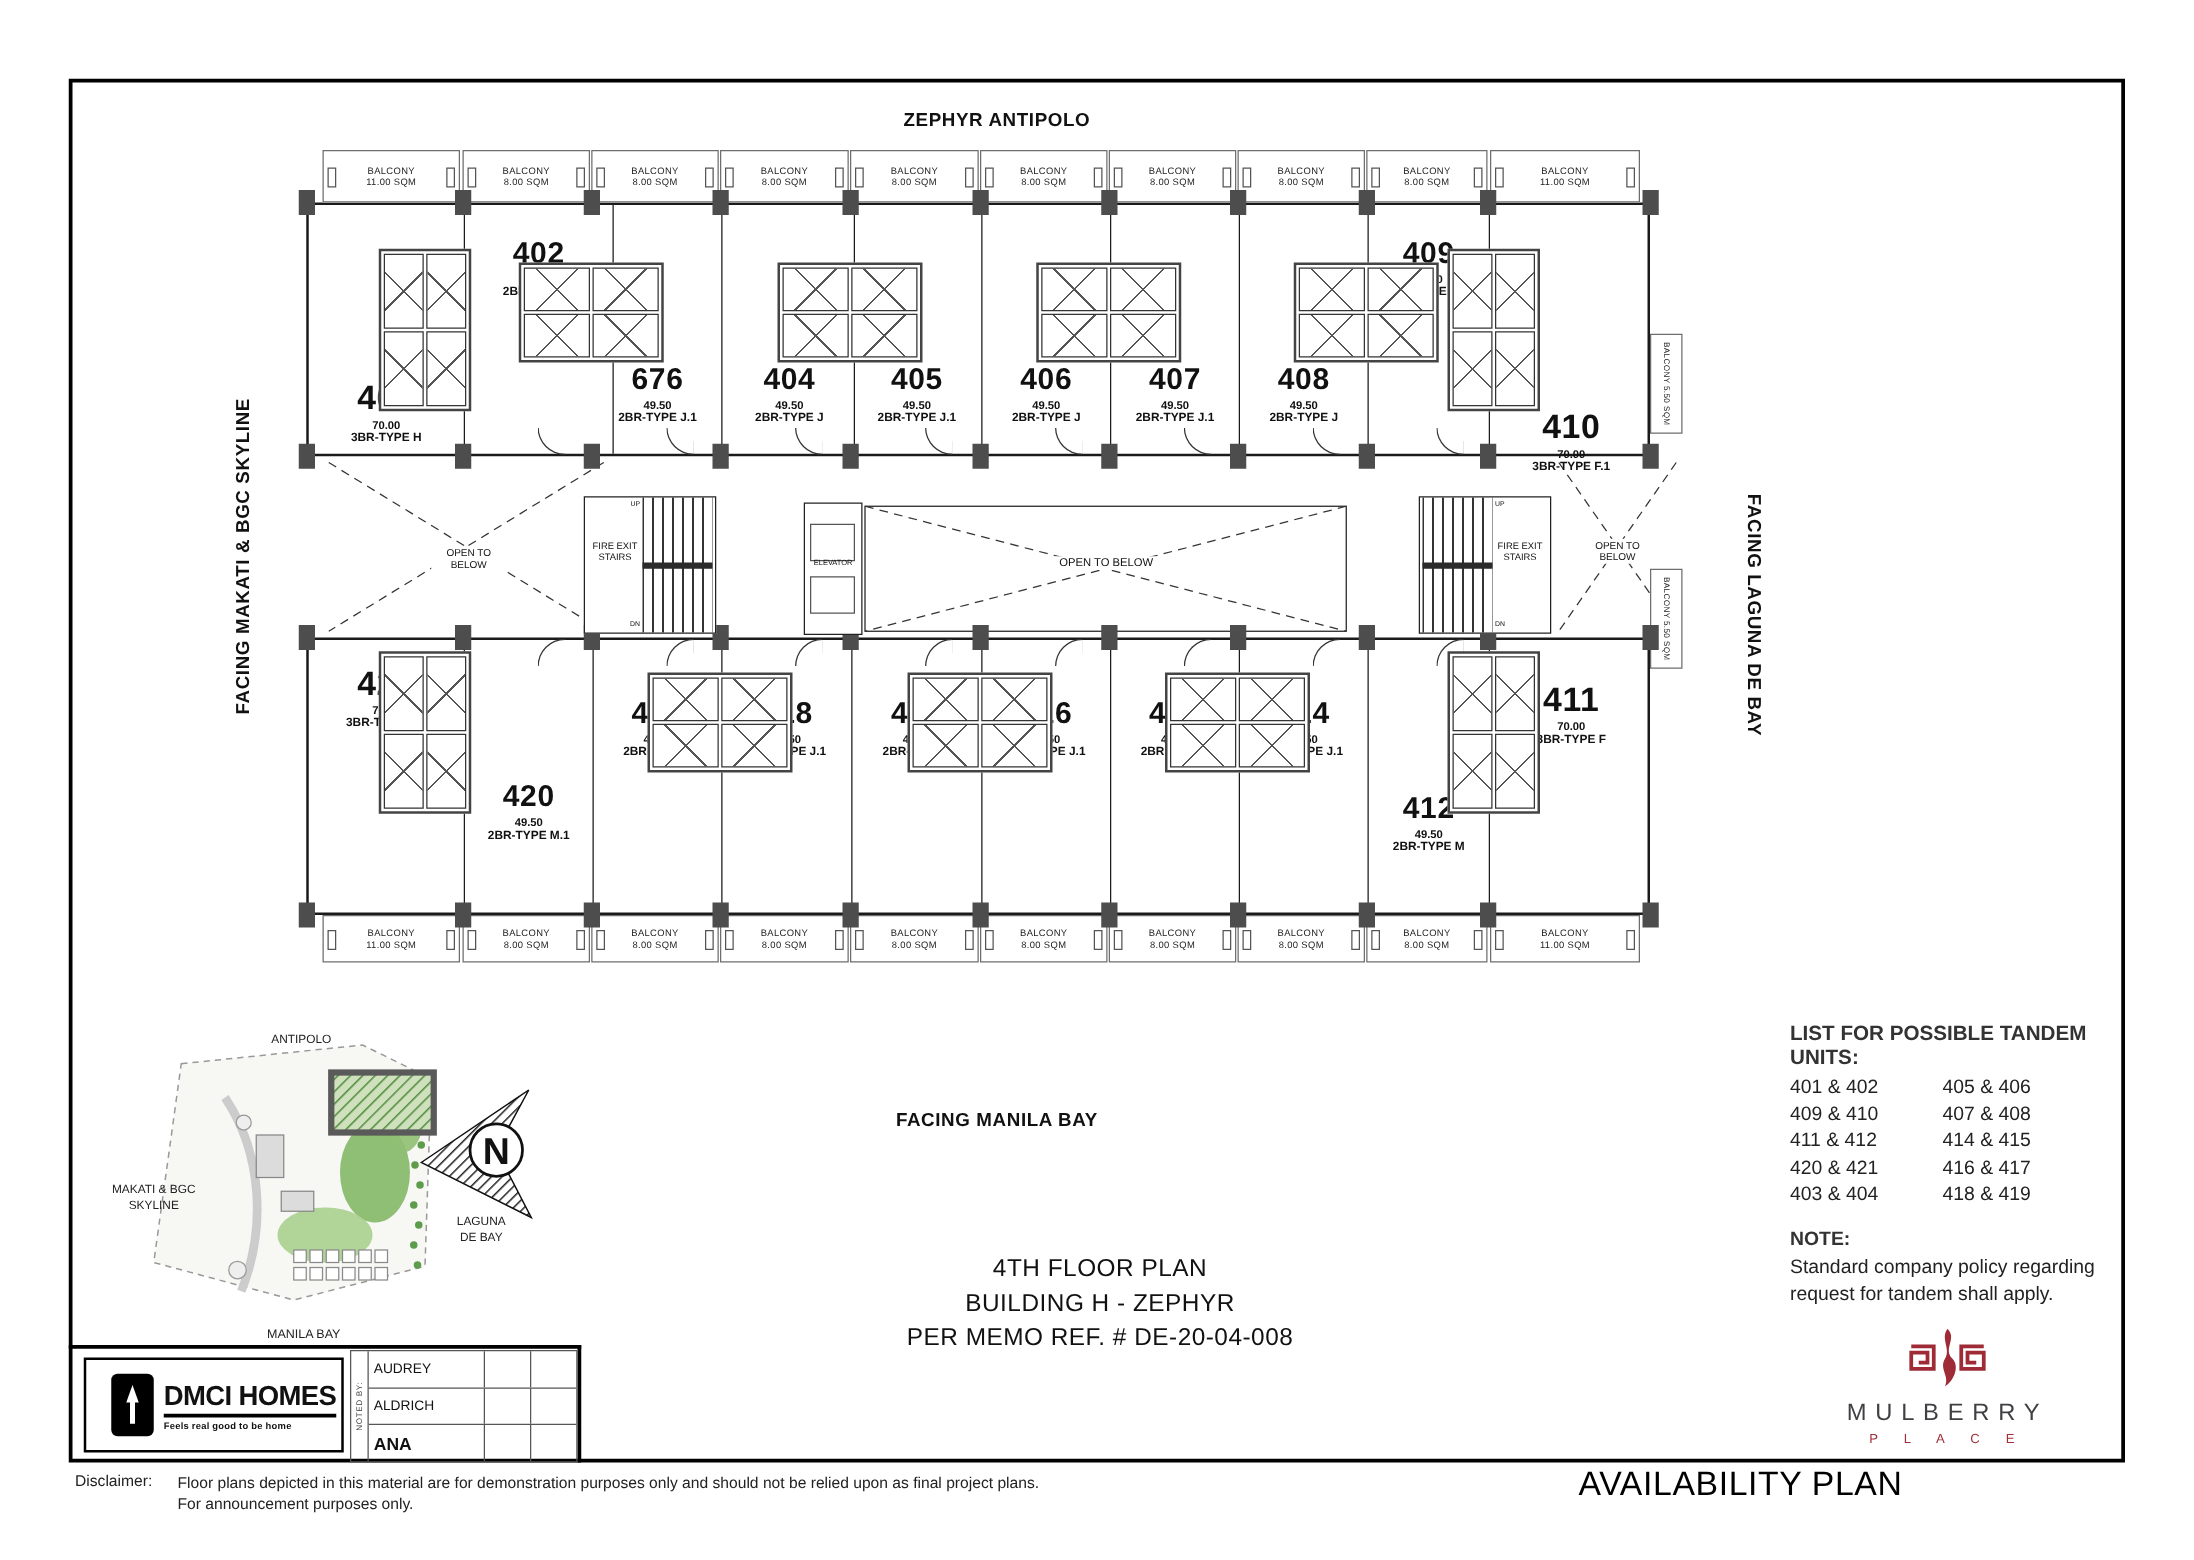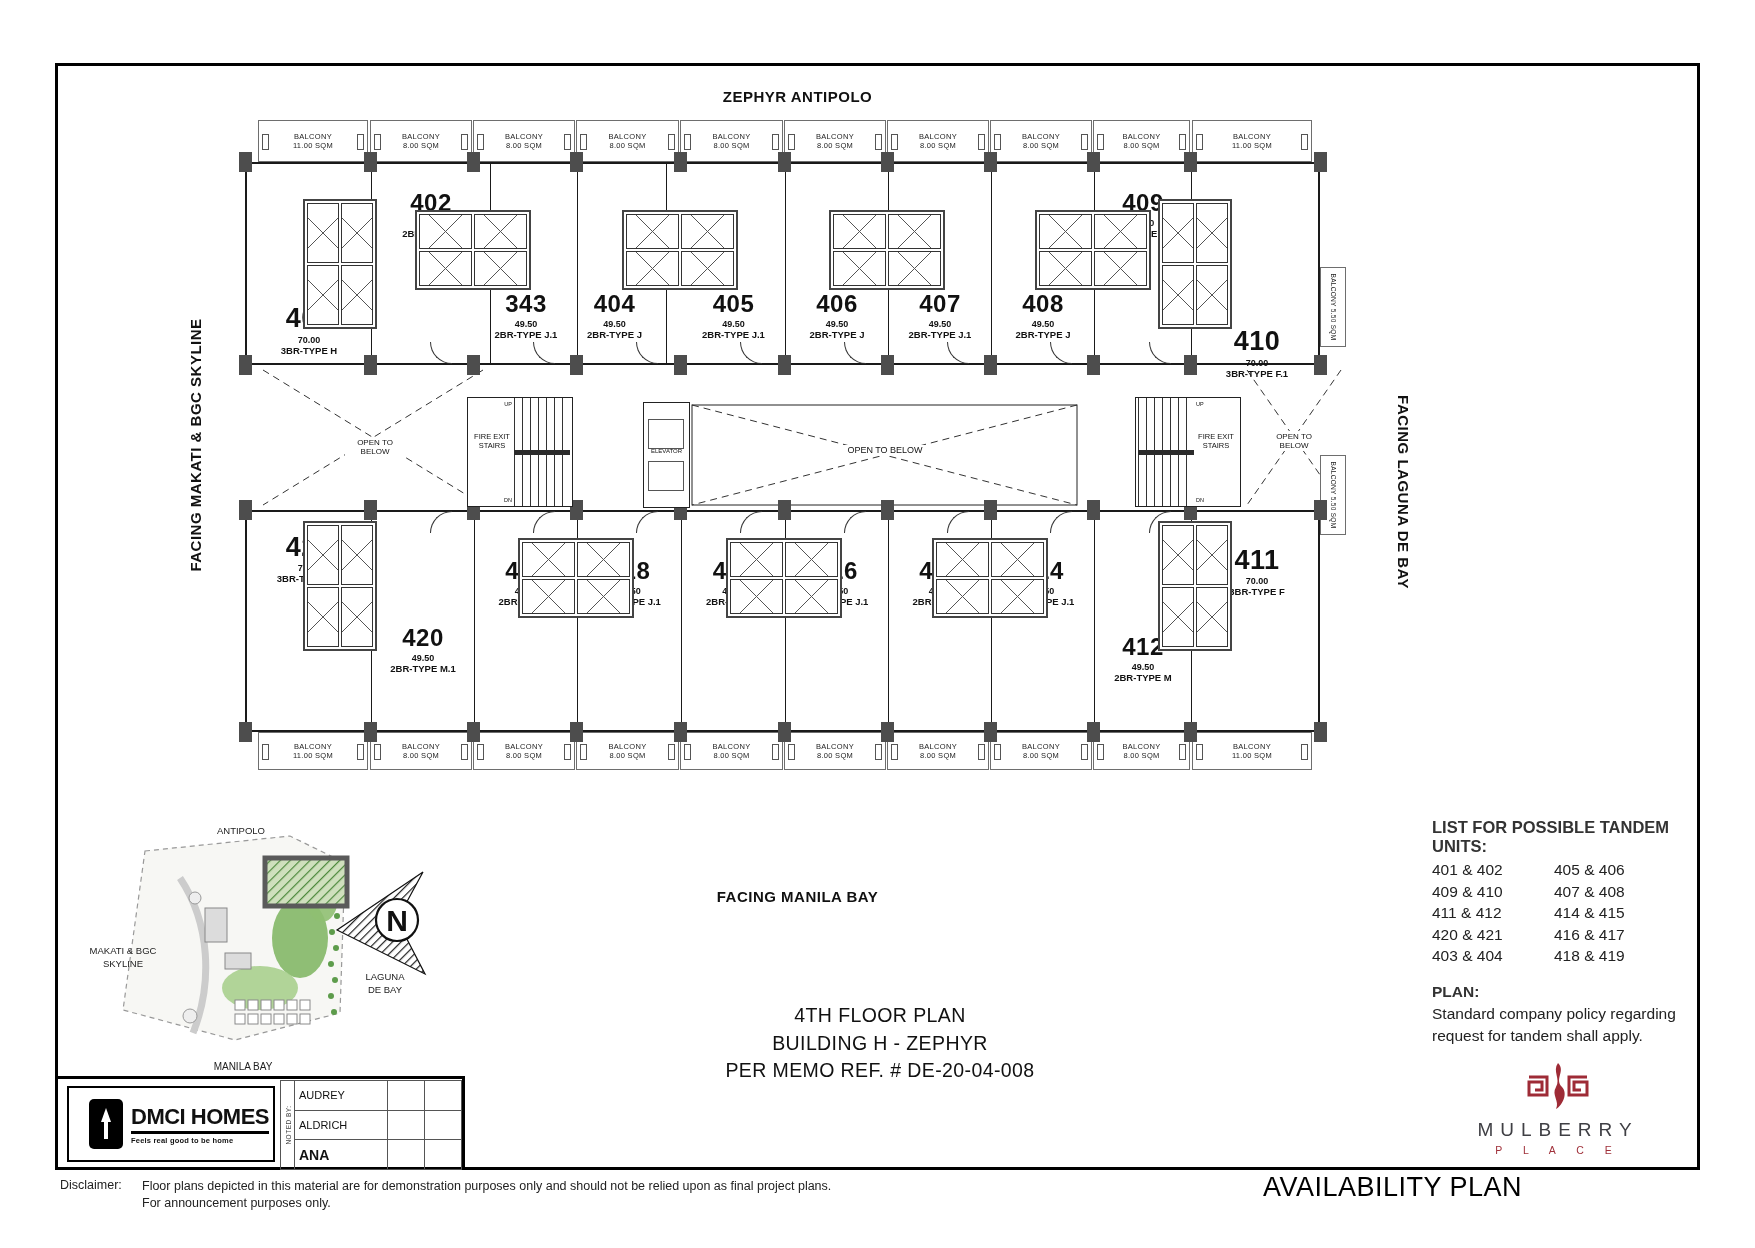--- a/index.html
+++ b/index.html
@@ -133,26 +133,26 @@
         </div>
         <div class="cell" style="left: 125px; width: 119px;">
           <div class="ulabel" style="top: 13%;">
             <div class="num">402</div>
             <div class="uarea">49.50</div>
             <div class="utyp">2BR-TYPE M</div>
           </div>
         </div>
         <div class="cell" style="left: 228px; width: 103px;">
           <div class="ulabel" style="top: 64%;">
-            <div class="num">343</div>
+            <div class="num">676</div>
             <div class="uarea">49.50</div>
             <div class="utyp">2BR-TYPE J.1</div>
           </div>
         </div>
-        <div class="cell" style="left: 316px; width: 104px;">
+        <div class="cell" style="left: 333px; width: 104px;">
           <div class="ulabel" style="top: 64%;">
             <div class="num">404</div>
             <div class="uarea">49.50</div>
             <div class="utyp">2BR-TYPE J</div>
           </div>
         </div>
         <div class="cell" style="left: 435px; width: 104px;">
           <div class="ulabel" style="top: 64%;">
             <div class="num">405</div>
             <div class="uarea">49.50</div>
@@ -578,21 +578,21 @@
         </div>
       <div class="tcol2" id="tcol2">
           <div>405 &amp; 406</div>
           <div>407 &amp; 408</div>
           <div>414 &amp; 415</div>
           <div>416 &amp; 417</div>
           <div>418 &amp; 419</div>
         </div>
     </div>
     <div class="noteblk">
-      <b>PLAN:</b>
+      <b>NOTE:</b>
       <div>Standard company policy regarding</div>
       <div>request for tandem shall apply.</div>
     </div>
     <div class="mulberry">
       <svg width="66" height="52" viewBox="0 0 66 52">
         <g stroke="#9e2b36" stroke-width="3" fill="none">
           <path d="M4,4 h18 v18 h-18 v-13 h13 v8 h-7" transform="translate(0,12)"></path>
           <path d="M62,4 h-18 v18 h18 v-13 h-13 v8 h7" transform="translate(0,12)"></path>
         </g>
         <path d="M33 2 C 41 10, 29 18, 37 26 C 43 32, 38 44, 31 48 C 35 40, 26 34, 31 26 C 36 18, 27 10, 33 2 Z" fill="#9e2b36"></path>

